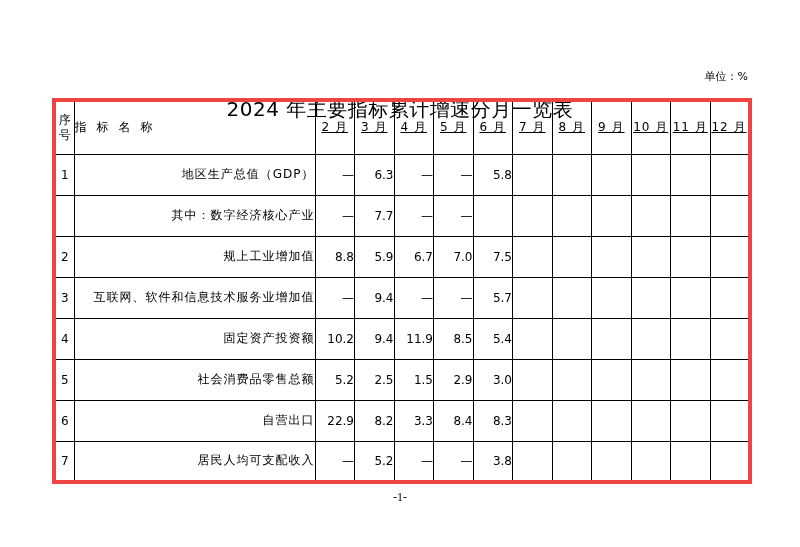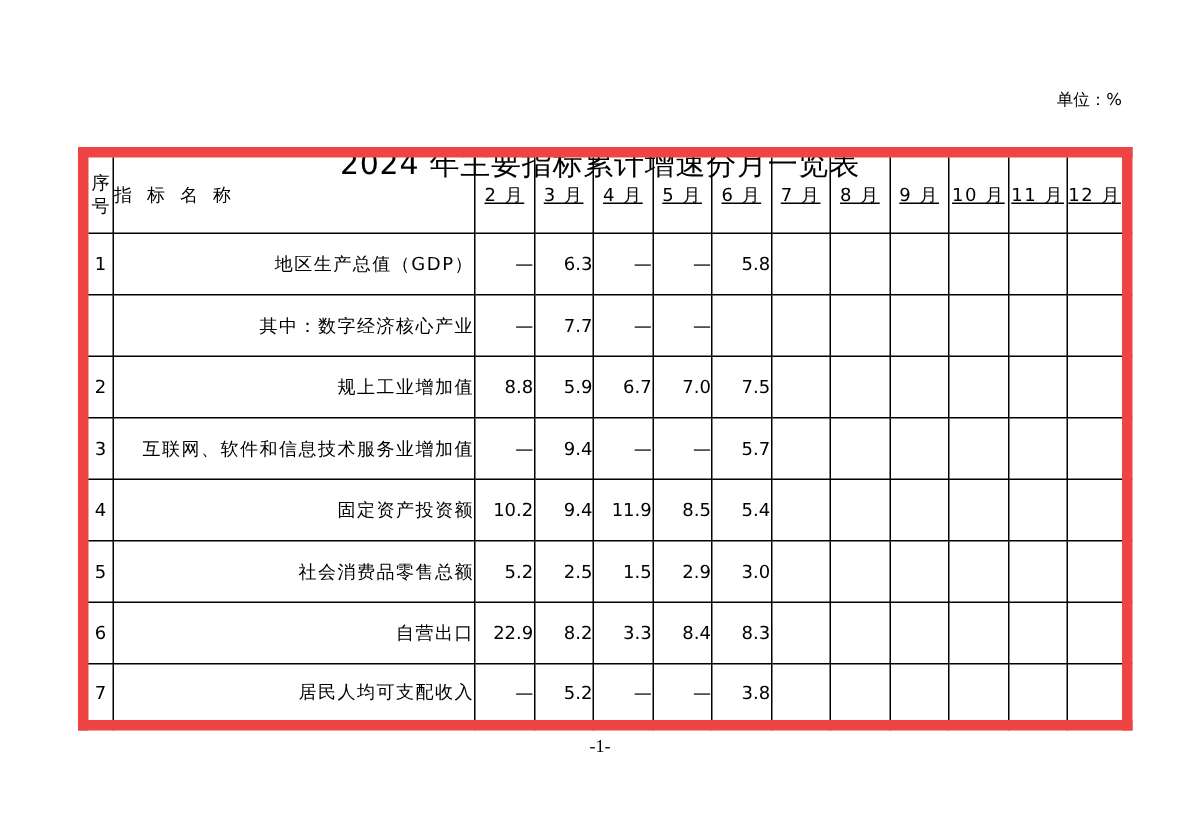--- a/index.html
+++ b/index.html
@@ -1,22 +1,22 @@
 <!DOCTYPE html>
 <html><head>
 <meta charset="utf-8">
 <style>
   html, body { margin: 0; padding: 0; background: #ffffff; }
   body { width: 800px; height: 547px; position: relative; overflow: hidden;
          font-family: "DejaVu Sans", "Liberation Sans", sans-serif; color: #000; }
   .title { position: absolute; left: 0; top: 48px; width: 800px; text-align: center;
            font-size: 20px; font-weight: normal; letter-spacing: 0.5px; margin-top: 48px; }
-  .unit { position: absolute; right: 52px; top: 59px; font-size: 11px; }
+  .unit { position: absolute; right: 52px; top: 69px; font-size: 11px; }
   table.main { position: absolute; left: 52px; top: 98px; border-collapse: collapse;
-               table-layout: fixed; width: 696px; border: 7px solid #ef4444; }
+               table-layout: fixed; width: 696px; border: 4px solid #ef4444; }
   table.main td, table.main th { border: 1px solid #000; padding: 0; font-weight: normal;
                                  font-size: 12px; overflow: hidden; white-space: nowrap; }
   col.c-seq { width: 20px; }
   col.c-name { width: 241px; }
   col.c-m { width: 39.5px; }
   tr.head-row { height: 54px; }
   tr.data-row { height: 41px; }
   th.seq-h { font-size: 12px; line-height: 15px; text-align: center; }
   th.name-h { text-align: left; letter-spacing: 10px; font-size: 12px; }
   th.month-h { text-align: center; font-size: 12px; letter-spacing: 1px; text-decoration: underline; }

